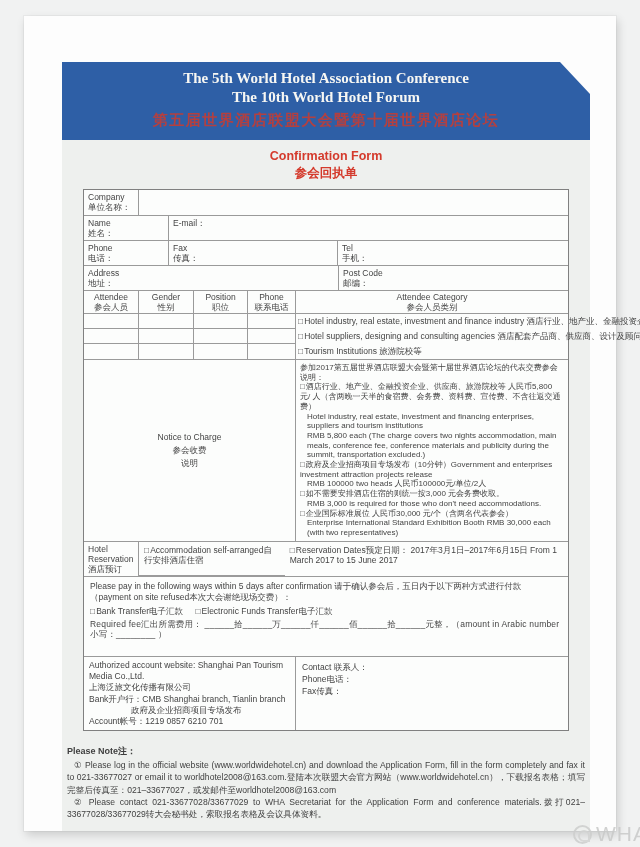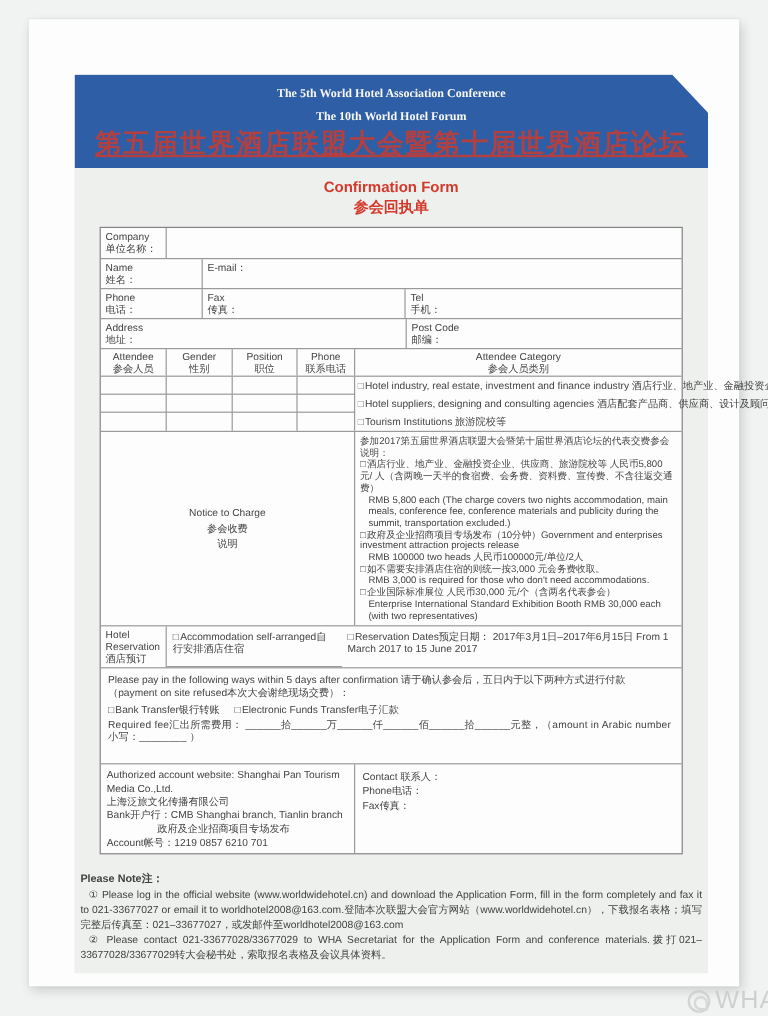--- a/index.html
+++ b/index.html
@@ -31,30 +31,29 @@
     background:var(--banner-blue,#2e5fa6);
     height:78px;
     clip-path:polygon(0 0,calc(100% - 30px) 0,100% 32px,100% 100%,0 100%);
     text-align:center;
     padding-top:7px;
   }
   .b-en{
     font-family:"Liberation Serif","DejaVu Serif",serif;
     font-weight:bold;
     color:#f7f7f3;
-    font-size:10px;
+    font-size:15px;
     line-height:19px;
   }
   .b-zh{
     font-weight:bold;
     color:var(--banner-zh-red,#b34040);
-    font-size:22px;
+    font-size:15px;
     line-height:26px;
     letter-spacing:1.5px;
-    text-decoration:underline;
   }
   
   .content{
     background:#eef0ee;
     padding:8px 0 10px 0;
   }
   .ft-en,.ft-zh{
     text-align:center;
     color:var(--accent-red,#d43a2c);
     font-weight:bold;
@@ -229,20 +228,21 @@
           </div>
         </div>
 
         <div class="trow">
           <div class="cell notice-lab ml">Notice to Charge
 参会收费
 说明</div>
           <div class="notice-body">
             <div class="nline"><span>参加2017第五届世界酒店联盟大会暨第十届世界酒店论坛的代表交费参会说明：</span></div>
             <div class="nline"><span class="cb">□</span><span>酒店行业、地产业、金融投资企业、供应商、旅游院校等 人民币5,800 元/ 人（含两晚一天半的食宿费、会务费、资料费、宣传费、不含往返交通费）</span></div>
+            <div class="nline ind"><span>Hotel industry, real estate, investment and financing enterprises, suppliers and tourism institutions</span></div>
             <div class="nline ind"><span>RMB 5,800 each (The charge covers two nights accommodation, main meals, conference fee, conference materials and publicity during the summit, transportation excluded.)</span></div>
             <div class="nline"><span class="cb">□</span><span>政府及企业招商项目专场发布（10分钟）Government and enterprises investment attraction projects release</span></div>
             <div class="nline ind"><span>RMB 100000 two heads 人民币100000元/单位/2人</span></div>
             <div class="nline"><span class="cb">□</span><span>如不需要安排酒店住宿的则统一按3,000 元会务费收取。</span></div>
             <div class="nline ind"><span>RMB 3,000 is required for those who don't need accommodations.</span></div>
             <div class="nline"><span class="cb">□</span><span>企业国际标准展位 人民币30,000 元/个（含两名代表参会）</span></div>
             <div class="nline ind"><span>Enterprise International Standard Exhibition Booth RMB 30,000 each (with two representatives)</span></div>
           </div>
         </div>
 
@@ -252,21 +252,21 @@
 酒店预订</div>
           <div class="hrows">
             <div class="hrow"><span class="cb">□</span><span>Accommodation self-arranged自行安排酒店住宿</span></div>
             <div class="hrow"><span class="cb">□</span><span>Reservation Dates预定日期：  2017年3月1日–2017年6月15日 From 1 March 2017 to 15 June 2017</span></div>
           </div>
         </div>
 
         <div class="trow r-pay">
           <div class="pay-intro">Please pay in the following ways within 5 days after confirmation 请于确认参会后，五日内于以下两种方式进行付款（payment on site refused本次大会谢绝现场交费）：</div>
           <div class="pay-methods">
-            <span class="opt"><span class="cb">□</span><span>Bank Transfer银行转账</span></span>
+            <span class="opt"><span class="cb">□</span><span>Bank Transfer电子汇款</span></span>
             <span class="opt"><span class="cb">□</span><span>Electronic Funds Transfer电子汇款</span></span>
           </div>
           <div class="pay-fee">Required fee汇出所需费用： ______拾______万______仟______佰______拾______元整，（amount in Arabic number小写：________ ）</div>
         </div>
 
         <div class="trow r-bank last">
           <div class="cell bank-left">
             <div>Authorized account website: Shanghai Pan Tourism Media Co.,Ltd.</div>
             <div>上海泛旅文化传播有限公司</div>
             <div>Bank开户行：CMB Shanghai branch, Tianlin branch</div>

